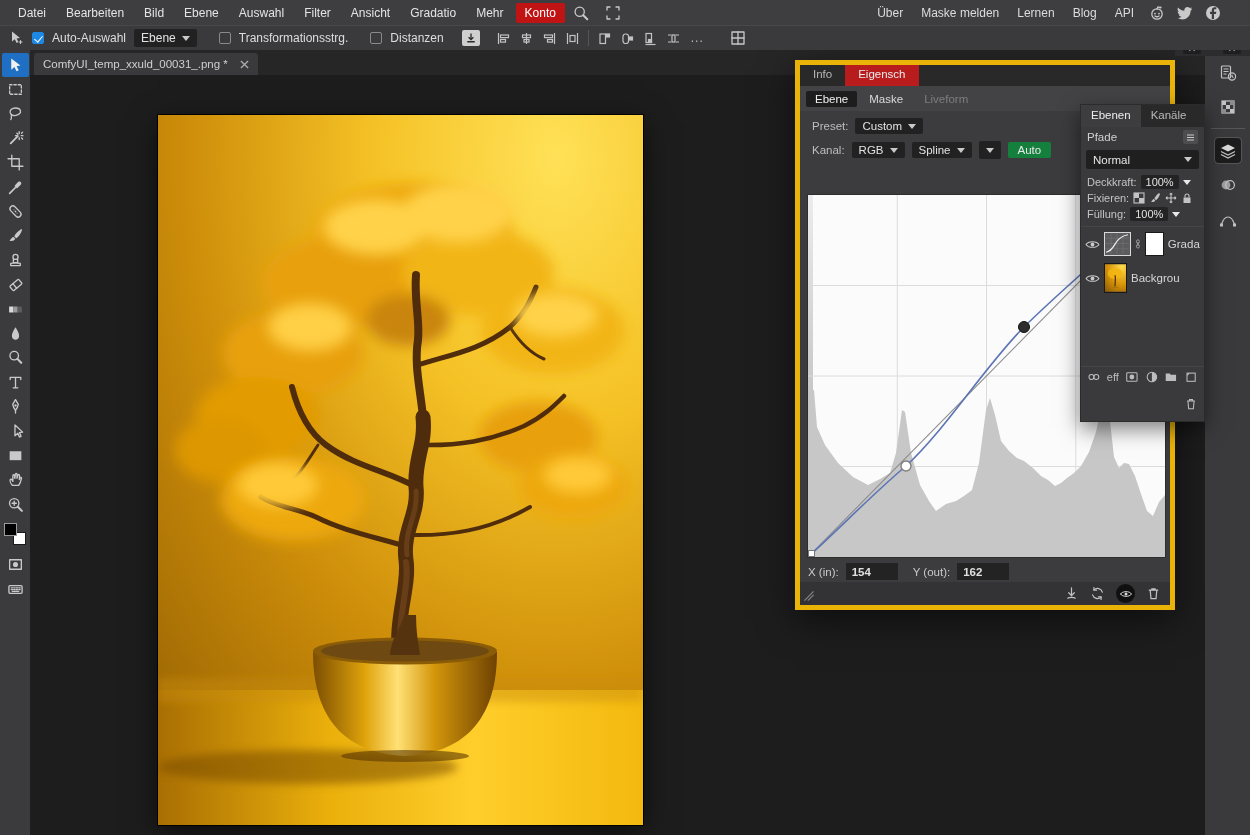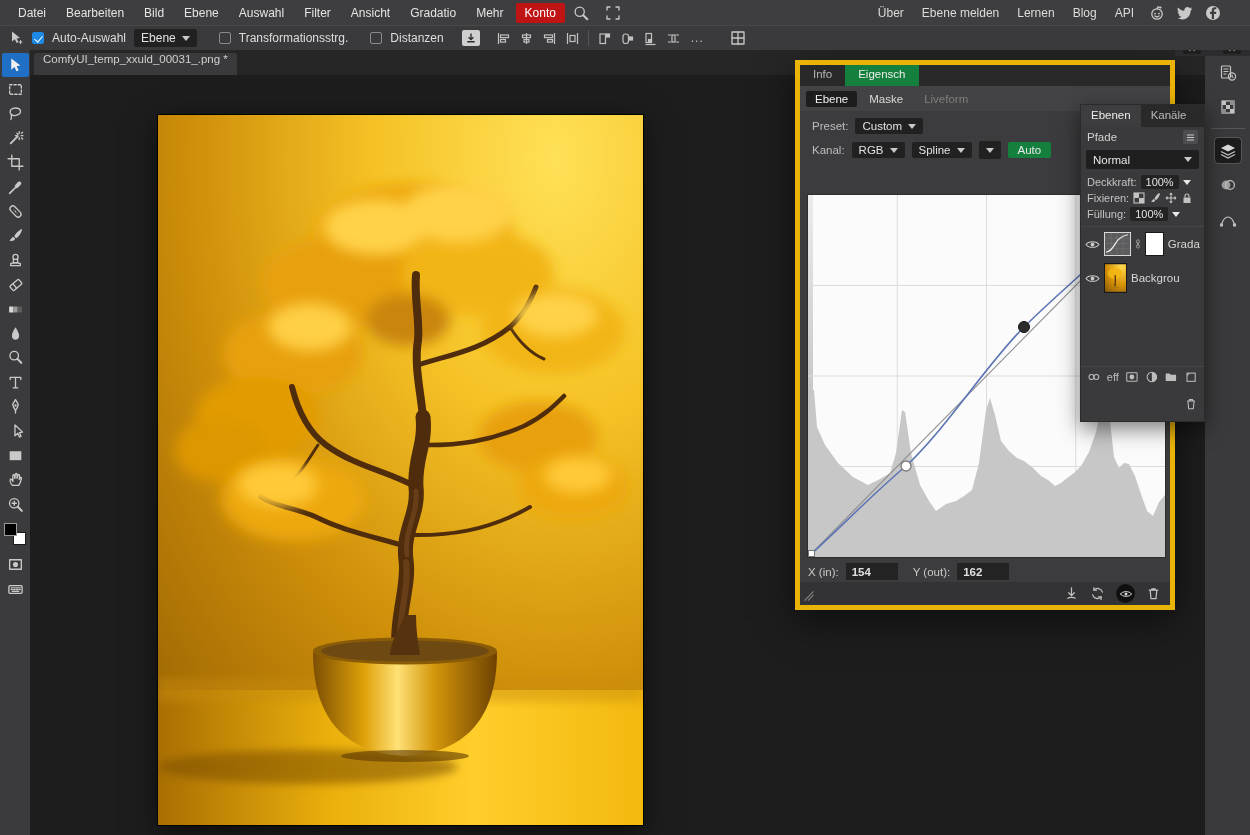--- a/index.html
+++ b/index.html
@@ -36,21 +36,21 @@
   .chip { background:#212121; border-radius:2px; padding:2px 7px; display:inline-flex; align-items:center; gap:6px; color:#e2e2e2; }
   .caret-down { width:0; height:0; border-left:4px solid transparent; border-right:4px solid transparent; border-top:5px solid #c9c9c9; }
   .dl-chip { background:#cfcfcf; border-radius:2px; width:18px; height:16px; display:flex; align-items:center; justify-content:center; }
   .divider-v { width:1px; height:16px; background:#555; }
   .align-ic { width:15px; height:15px; stroke:#c2c2c2; fill:none; stroke-width:1.2; }
   .more-dots { color:#bdbdbd; letter-spacing:1px; padding:0 2px; }
 
   
   .tabbar { position:absolute; left:30px; top:50px; width:1175px; height:25px; background:#262627; z-index:3; }
   .doc-tab { position:absolute; left:4px; top:3px; height:22px; background:#3a3a3c; border-radius:3px 3px 0 0;
-    display:flex; align-items:center; gap:12px; padding:0 9px; font-size:11.5px; color:#cfcfcf;flex-direction:column; }
+    display:flex; align-items:center; gap:12px; padding:0 9px; font-size:11.5px; color:#cfcfcf; }
 
   
   .toolbar { position:absolute; left:0; top:50px; width:30px; height:785px; background:#3b3b3d;
     display:flex; flex-direction:column; align-items:center; padding-top:3px; z-index:18; }
   .tool { width:27px; height:24.4px; display:flex; align-items:center; justify-content:center; border-radius:2px; flex:0 0 auto; }
   .tool.selected { background:#1f6fc4; }
   .tool svg { width:17px; height:17px; stroke:#c9c9c9; fill:none; stroke-width:1.25; stroke-linecap:round; stroke-linejoin:round; }
   .tool.selected svg { stroke:#f2f2f2; }
   .swatch-box { position:relative; width:24px; height:24px; margin-top:6px; flex:0 0 auto; }
   .swatch-bg { position:absolute; right:1px; bottom:1px; width:13px; height:13px; background:#ffffff; border:1px solid #1a1a1a; }
@@ -59,21 +59,21 @@
   
   .canvas { position:absolute; left:30px; top:75px; width:1175px; height:760px; background:#1d1d1e; z-index:1; }
   .document { position:absolute; left:158px; top:115px; width:485px; height:710px; z-index:2;
     box-shadow:0 0 0 1px #000, 0 8px 28px rgba(0,0,0,.6); }
 
   
   .props { position:absolute; left:795px; top:60px; width:380px; height:550px; background:#3c3c3e;
     box-shadow:0 10px 34px rgba(0,0,0,.55); z-index:5; border:5px solid #eab308; }
   .props-tabs { height:21px; background:#292929; display:flex; overflow:hidden; }
   .props-tab { padding:3px 13px; font-size:11.5px; color:#b5b5b5; white-space:nowrap; }
-  .props-tab.active { background:#15803d; color:#ececec; max-width:74px; overflow:hidden; }
+  .props-tab.active { background:#b91c1c; color:#ececec; max-width:74px; overflow:hidden; }
   .mode-row { height:25px; background:#434345; display:flex; align-items:center; gap:3px; padding:0 6px; }
   .mode-chip { padding:2px 9px; font-size:11.5px; border-radius:2px; color:#d9d9d9; }
   .mode-chip.active { background:#1d1d1d; color:#f0f0f0; }
   .mode-chip.disabled { color:#7d7d7d; }
   .props-title { padding:13px 12px 2px 12px; color:#cccccc; font-size:12px; }
   .prop-row { display:flex; align-items:center; gap:7px; padding:7px 12px 0 12px; color:#bdbdbd; font-size:11.5px; }
   .btn { background:#15803d; color:#e8e8e8; border-radius:2px; padding:2px 10px; }
   .sq-btn { background:#212121; border-radius:2px; width:22px; height:18px; display:flex; align-items:center; justify-content:center; }
   .graph { position:absolute; left:8px; top:130px; width:357px; height:362px; outline:1px solid #2e2e2e; }
   .xy-row { position:absolute; left:8px; top:498px; display:flex; align-items:center; gap:7px; color:#c9c9c9; font-size:11.5px; }
@@ -147,21 +147,21 @@
         <path d="M10.2,10.2 L14.3,14.3" stroke-width="2"></path>
       </svg>
   </span>
   <span class="iconbtn">
     <svg class="ic" viewBox="0 0 16 16" stroke-width="1.8">
         <path d="M2,5 V2 H5 M11,2 H14 V5 M14,11 V14 H11 M5,14 H2 V11"></path>
       </svg>
   </span>
   <span class="spacer"></span>
   <span class="right-item">Über</span>
-  <span class="right-item">Ebene melden</span>
+  <span class="right-item">Maske melden</span>
   <span class="right-item">Lernen</span>
   <span class="right-item">Blog</span>
   <span class="right-item">API</span>
   <span class="social">
     <svg class="ic" viewBox="0 0 16 16">
         <circle cx="8" cy="9" r="5.2"></circle>
         <circle cx="6" cy="8.6" r="0.9" fill="#c9c9c9" stroke="none"></circle>
         <circle cx="10" cy="8.6" r="0.9" fill="#c9c9c9" stroke="none"></circle>
         <path d="M6,11 C7.3,12 8.7,12 10,11 M8,4 L9,1.8 L11,2.6"></path>
         <circle cx="11.6" cy="2.6" r="1" fill="#c9c9c9" stroke="none"></circle>

